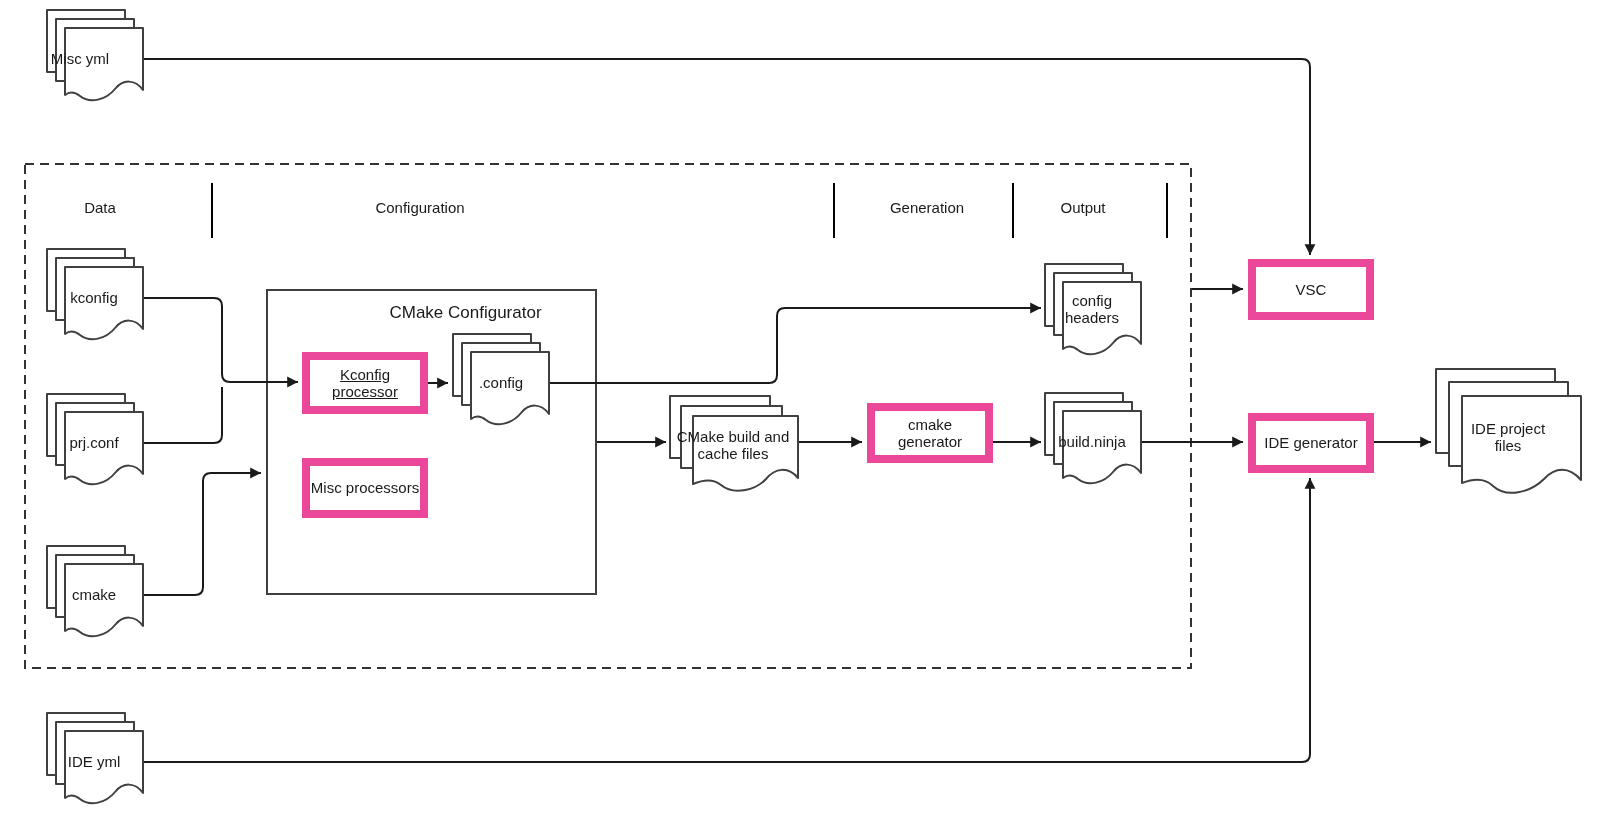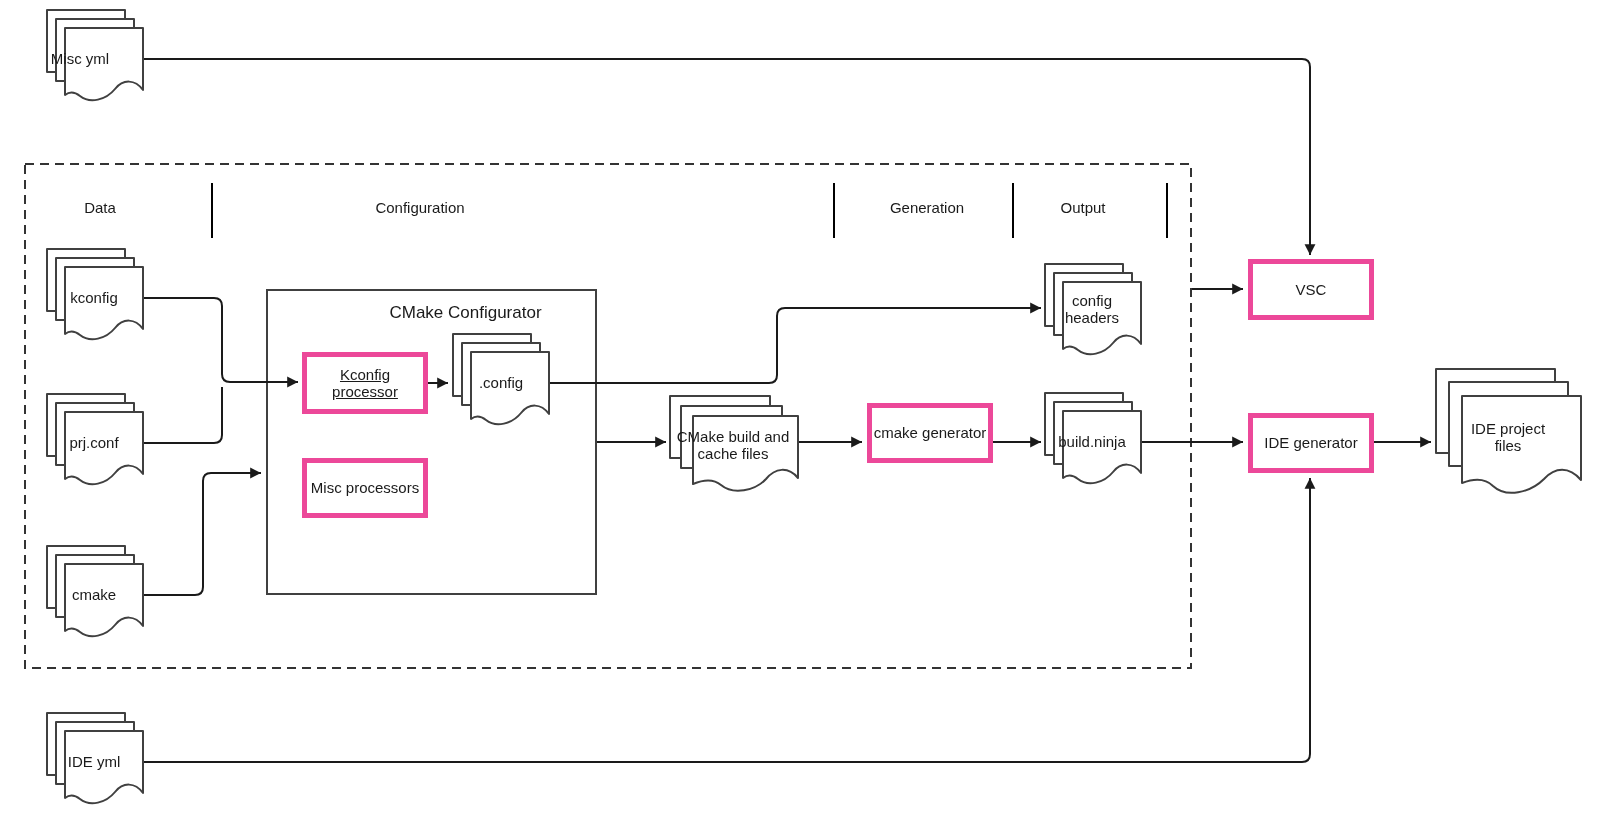--- a/index.html
+++ b/index.html
@@ -1,19 +1,19 @@
 <!DOCTYPE html>
 <html><head>
 <meta charset="utf-8">
 <style>
   html,body{margin:0;padding:0;background:#ffffff;}
   .canvas{position:relative;width:1601px;height:824px;background:#ffffff;
           font-family:"Liberation Sans","DejaVu Sans",sans-serif;color:#1a1a1a;overflow:hidden;}
   .wires{position:absolute;left:0;top:0;z-index:2;}
-  .node-box{position:absolute;box-sizing:border-box;border:5px solid #ec4899;background:#ffffff;
+  .node-box{position:absolute;box-sizing:border-box;border:8px solid #ec4899;background:#ffffff;
             display:flex;align-items:center;justify-content:center;font-size:15px;z-index:3;
             text-align:center;line-height:1.15;}
   .container-box{position:absolute;box-sizing:border-box;border:2px solid #404040;background:#ffffff;z-index:1;}
   .container-title{position:absolute;text-align:center;font-size:17px;z-index:3;padding-left:34px;}
   .stack-label{position:absolute;transform:translate(-50%,-50%);font-size:15px;text-align:center;
                white-space:pre-line;z-index:4;line-height:1.12;}
   .section-label{position:absolute;transform:translate(-50%,-50%);font-size:15px;white-space:nowrap;z-index:3;}
   .doc{fill:#ffffff;stroke:#404040;stroke-width:2;stroke-linejoin:round;}
   .edge{fill:none;stroke:#1a1a1a;stroke-width:2;}
   .dashedbox{fill:none;stroke:#333333;stroke-width:2;stroke-dasharray:9 6;}

